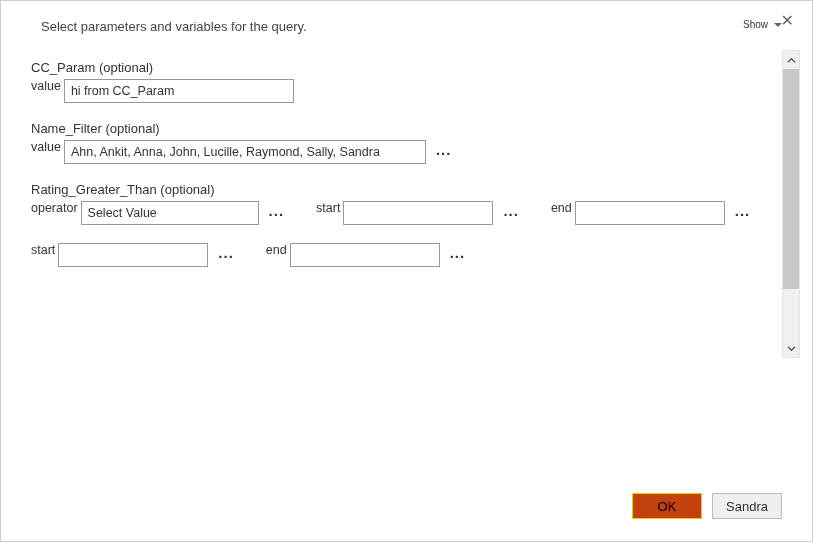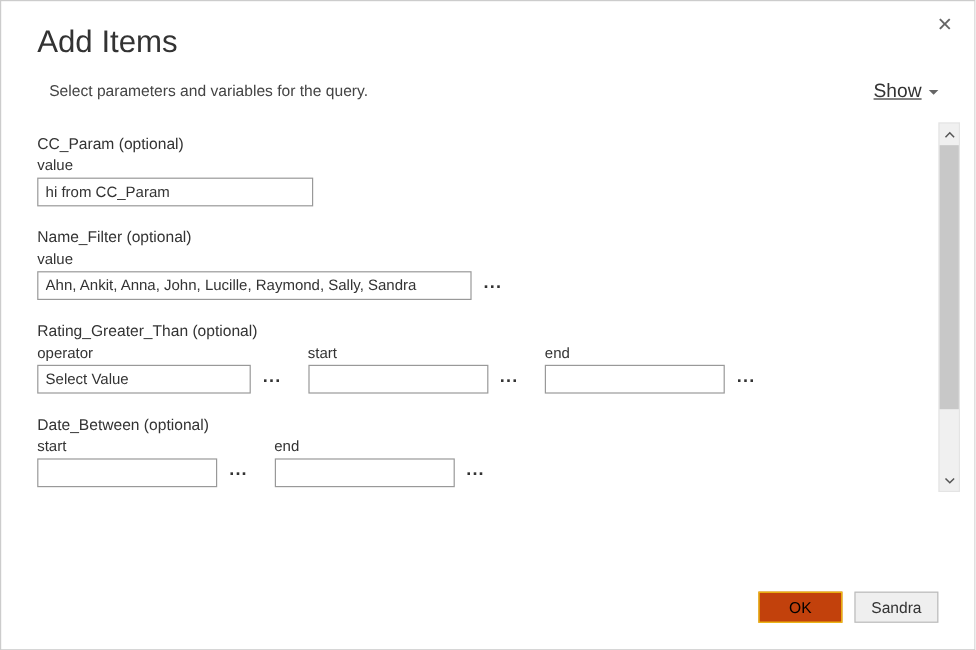--- a/index.html
+++ b/index.html
@@ -39,27 +39,26 @@
     display: flex;
     align-items: flex-start;
     justify-content: space-between;
     margin: 18px 30px 6px 40px;
   }
   .subtitle {
     font-size: 13px;
     color: #444;
   }
   .show-dropdown {
-    font-size: 16px;
+    font-size: 10px;
     color: #333;
     cursor: pointer;
     display: flex;
     align-items: center;
     gap: 6px;
-    text-decoration: underline;
   }
   .caret-down {
     display: inline-block;
     width: 0; height: 0;
     border-left: 4px solid transparent;
     border-right: 4px solid transparent;
     border-top: 4px solid #666;
   }
   .content-wrap {
     display: flex;
@@ -106,25 +105,25 @@
     margin-top: 10px;
     margin-bottom: 18px;
   }
   .param-title {
     font-size: 13px;
     color: #333;
     margin-bottom: 4px;
   }
   .field-row {
     display: flex;
-    gap: 20px;
+    gap: 30px;
   }
   .field-block {
     display: flex;
-    flex-direction: column;
+    flex-direction: row;
     gap: 3px;
   }
   .field-label {
     font-size: 12.5px;
     color: #333;
   }
   .input-wrap {
     display: flex;
     align-items: center;
     gap: 8px;
@@ -180,21 +179,20 @@
     color: #000;
   }
 </style>
 </head>
 <body>
 
 <div class="dialog">
 
   <div class="close-x">✕</div>
 
-  <div class="title">Add Items</div>
 
   <div class="toprow">
     <div class="subtitle">Select parameters and variables for the query.</div>
     <div class="show-dropdown">
       <span>Show</span>
       <span class="caret-down"></span>
     </div>
   </div>
 
   <div class="content-wrap">
@@ -244,21 +242,20 @@
             <div class="field-label">end</div>
             <div class="input-wrap">
               <input class="txt w-150" type="text" value="" style="">
               <span class="more-dots">...</span>
             </div>
           </div>
         </div>
       </div>
 
       <div class="param-group">
-        <div class="param-title">Date_Between (optional)</div>
         <div class="field-row">
           <div class="field-block">
             <div class="field-label">start</div>
             <div class="input-wrap">
               <input class="txt w-150" type="text" value="" style="">
               <span class="more-dots">...</span>
             </div>
           </div>
           <div class="field-block">
             <div class="field-label">end</div>

